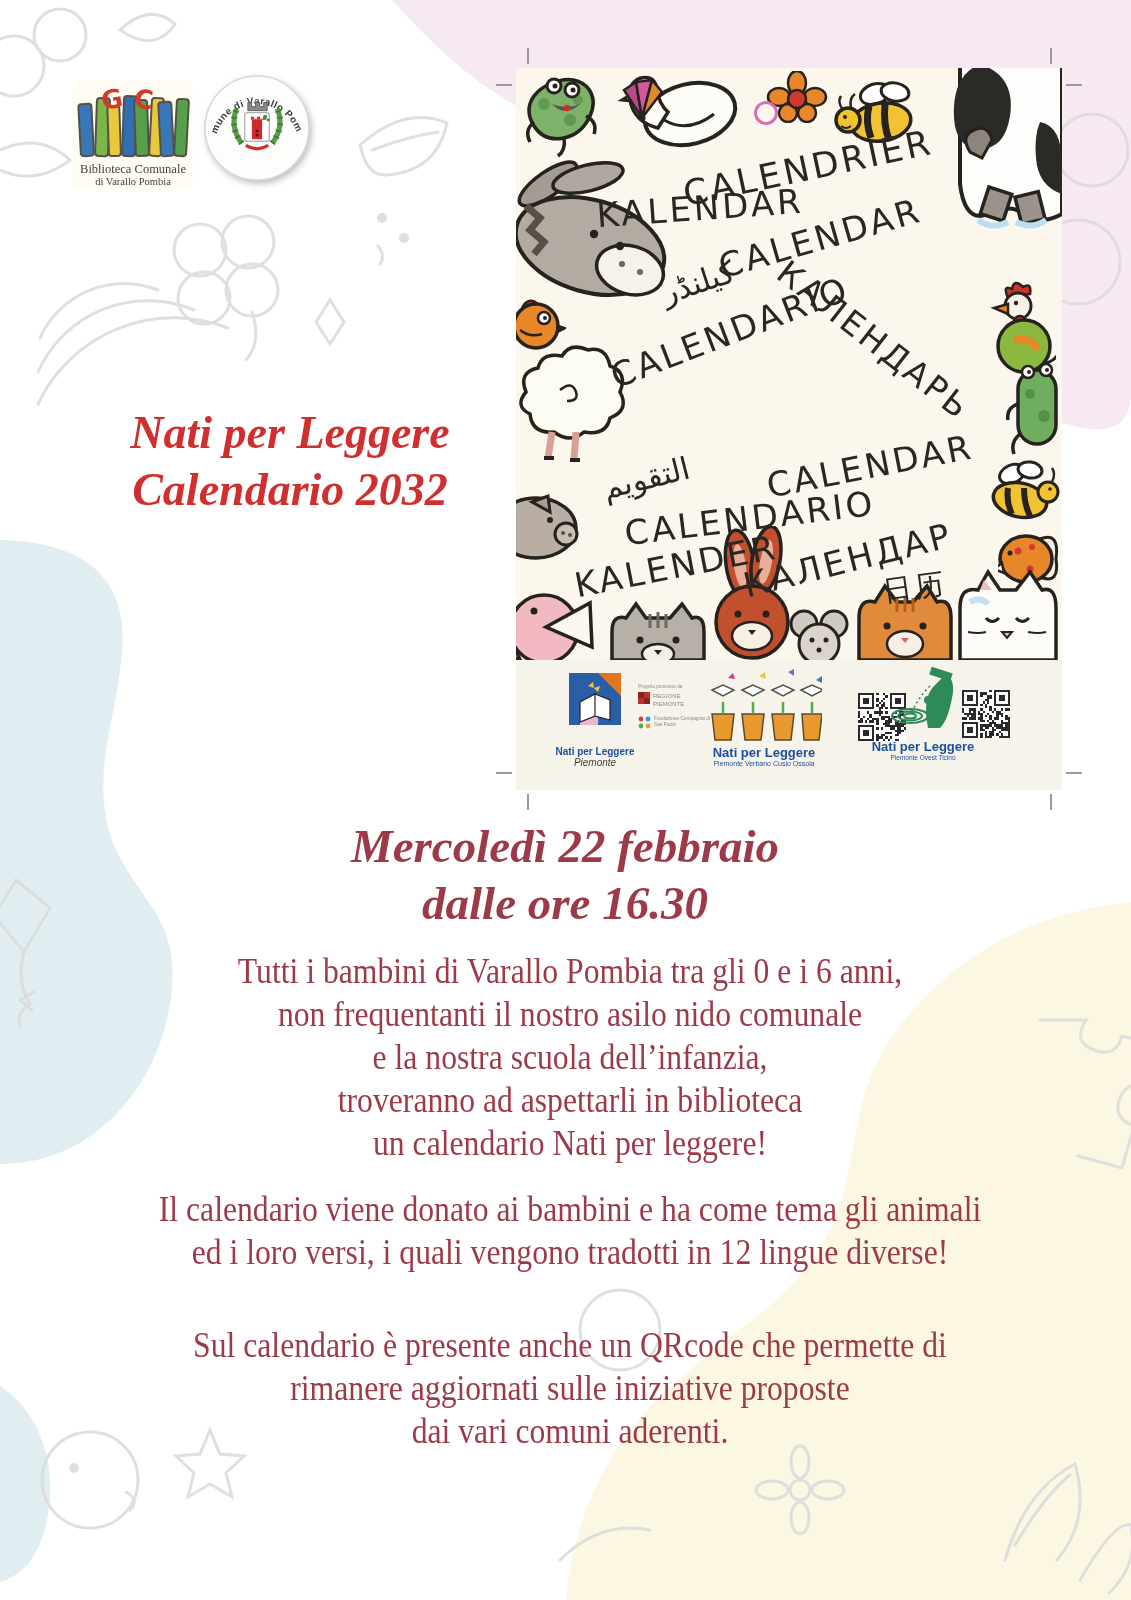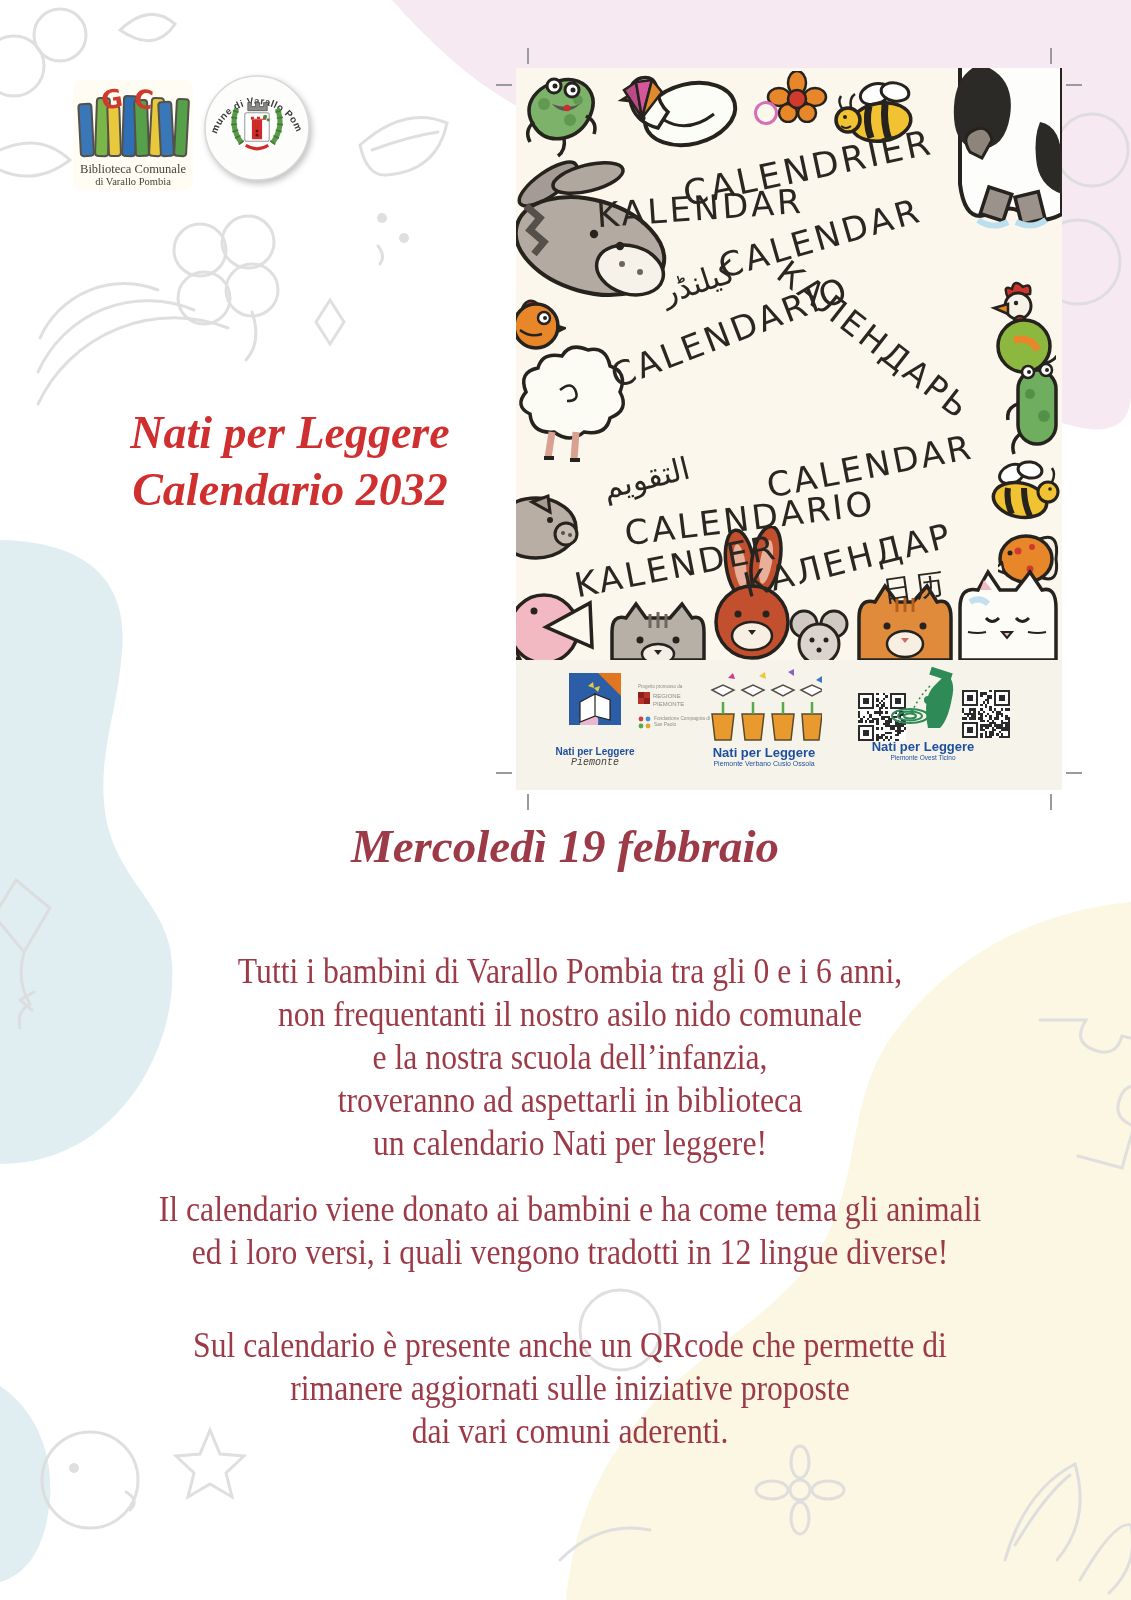--- a/index.html
+++ b/index.html
@@ -31,21 +31,21 @@
   .year{left:252px;top:332px;font-size:97px;font-weight:800;color:#e2302a;letter-spacing:-4px;
         font-family:"DejaVu Sans",sans-serif;}
   .ring{position:absolute;left:238px;top:33px;width:18px;height:18px;border:3px solid #d66fb4;
         border-radius:50%;}
   
   .strip{position:absolute;left:0;bottom:0;width:546px;height:130px;background:#f6f3ea;}
   .strip .logo{position:absolute;}
   .cap{position:absolute;text-align:center;font-family:"Liberation Sans",sans-serif;color:#1d4f9e;line-height:1.1;}
   .cap .b{font-weight:bold;}
   .cap .s{font-weight:normal;}
-  .script{font-family:Liberation Mono, monospace;font-style:italic;color:#44413c;}
+  .script{font-family:Liberation Sans, sans-serif;font-style:italic;color:#44413c;}
   .tiny{position:absolute;font-family:"Liberation Sans",sans-serif;color:#8f8c85;line-height:1.25;}
   .qr{position:absolute;width:48px;height:48px;}
   
   .mark{position:absolute;background:#9a9a9a;z-index:3;}
   
   .poster-title{position:absolute;left:40px;top:404px;width:500px;text-align:center;z-index:2;
      color:#d02f2f;font-weight:bold;font-style:italic;font-size:46px;line-height:57px;}
   
   .event-date{position:absolute;left:65px;top:818px;width:1000px;text-align:center;z-index:2;
      color:#9d3a47;font-weight:bold;font-style:italic;font-size:47px;line-height:57px;}
@@ -703,21 +703,22 @@
   <div class="mark" style="left:496px;top:772px;width:16px;height:1.5px"></div>
   <div class="mark" style="left:1050px;top:794px;width:1.5px;height:16px"></div>
   <div class="mark" style="left:1066px;top:772px;width:16px;height:1.5px"></div>
 
   <div class="poster-title">
     <div>Nati per Leggere</div>
     <div>Calendario 2032</div>
   </div>
 
   <div class="event-date">
-    <div>Mercoledì 19 febbraio</div>
+    <div>Mercoledì 22 febbraio</div>
+    <div>dalle ore 16.30</div>
   </div>
 
   <div class="para p1">
     <div>Tutti i bambini di Varallo Pombia tra gli 0 e i 6 anni,</div>
     <div>non frequentanti il nostro asilo nido comunale</div>
     <div>e la nostra scuola dell’infanzia,</div>
     <div>troveranno ad aspettarli in biblioteca</div>
     <div>un calendario Nati per leggere!</div>
   </div>
   <div class="para p2">

